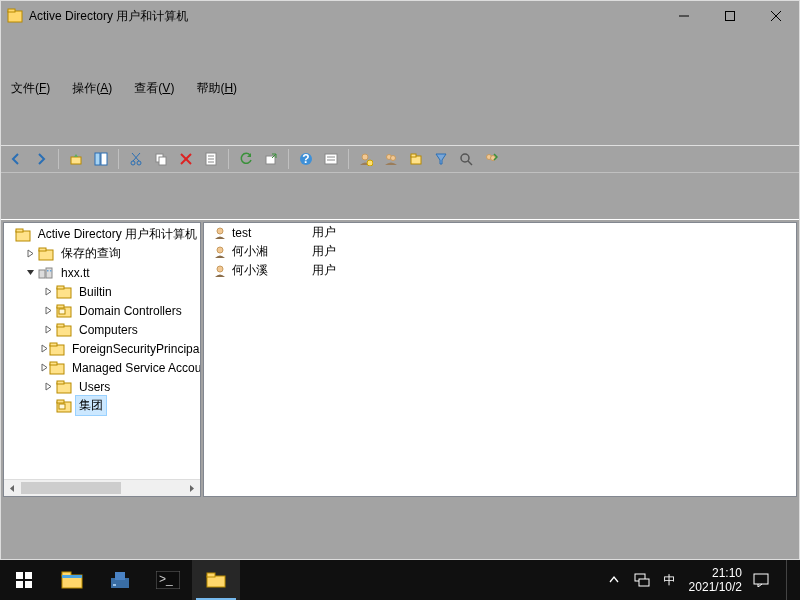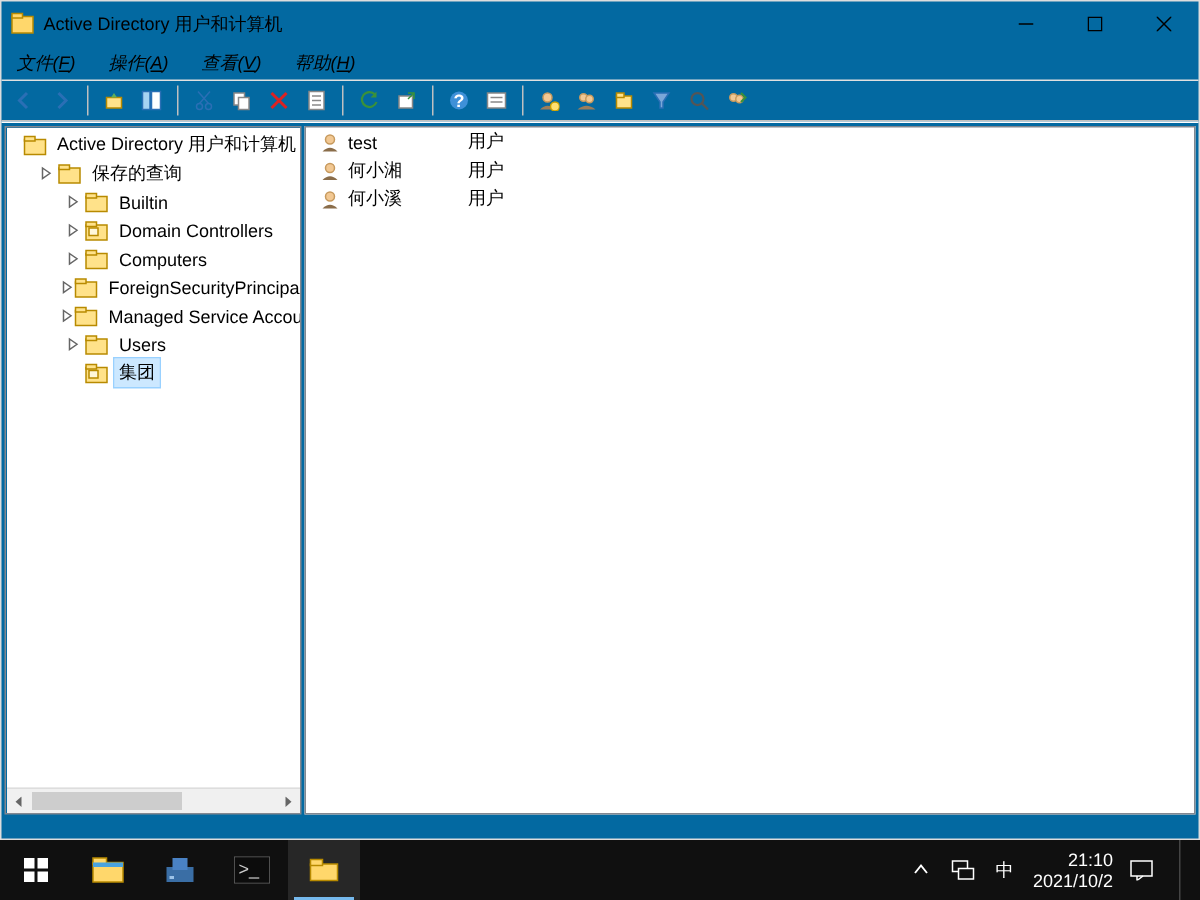--- a/index.html
+++ b/index.html
@@ -1,25 +1,25 @@
 <!DOCTYPE html>
 <html><head>
 <meta charset="utf-8">
 <style>
   * { box-sizing: border-box; margin:0; padding:0; font-family: "Segoe UI", "Microsoft YaHei", sans-serif; font-size:12px; }
   html,body { width:800px; height:600px; background:#fff; overflow:hidden; }
-  .window { width:800px; height:560px; background:#0369a1; display:flex; flex-direction:column; border:1px solid #ddd;}
+  .window { width:800px; height:560px; background:#a3a3a3; display:flex; flex-direction:column; border:1px solid #ddd;gap:46px;}
   
   .titlebar { height:30px; display:flex; align-items:center; padding-left:6px; }
   .titlebar .title-icon { width:16px; height:16px; margin-right:6px; }
   .titlebar .title-text { flex:1; font-size:12px; }
   .titlebar .win-controls { display:flex; }
   .win-controls .ctl { width:46px; height:30px; display:flex; align-items:center; justify-content:center; }
   
-  .menubar { height:22px; display:flex; align-items:center; padding-left:4px; gap:10px;font-style:italic;}
+  .menubar { height:22px; display:flex; align-items:center; padding-left:4px; gap:10px;}
   .menubar .menu-item { padding:2px 6px;}
   .menubar .ukey { text-decoration: underline; }
   
   .toolbar { height:28px; border-top:1px solid #e0e0e0; border-bottom:1px solid #c0c0c0; display:flex; align-items:center; padding:0 4px; gap:3px;}
   .toolbar .sep { width:1px; height:20px; background:#c0c0c0; margin:0 3px; }
   .toolbar .tbtn { width:22px; height:22px; display:flex; align-items:center; justify-content:center; border:1px solid transparent; border-radius:2px;}
   
   .body { flex:1; display:flex; border-top:1px solid #fff; min-height:0; }
   .tree-pane { width:198px; border:1px solid #828790; margin:2px 1px 2px 2px; overflow:auto; position:relative; background:#fff; }
   .list-pane { flex:1; border:1px solid #828790; margin:2px 2px 2px 1px; overflow:auto; background:#fff; }
@@ -242,20 +242,36 @@
               </svg>
             </span>
           <span class="ticon">
               <svg width="16" height="16">
                 <rect x="1" y="4" width="14" height="10" fill="#ffe28a" stroke="#b88a00"></rect>
                 <rect x="1" y="2" width="7" height="3" fill="#ffe28a" stroke="#b88a00"></rect>
               </svg>
             </span>
           <span class="label">保存的查询</span>
         </div>
+        <div class="tree-row indent1">
+          <span class="expander">
+              <svg width="9" height="9">
+                <path d="M1 2 L8 2 L4.5 7 Z" fill="#333"></path>
+              </svg>
+            </span>
+          <span class="ticon">
+              <svg width="16" height="16">
+                <rect x="1" y="5" width="6" height="8" fill="#dcdcdc" stroke="#888"></rect>
+                <rect x="8" y="3" width="6" height="10" fill="#dcdcdc" stroke="#888"></rect>
+                <rect x="9" y="5" width="1.5" height="1.5" fill="#6aa3d8"></rect>
+                <rect x="12" y="5" width="1.5" height="1.5" fill="#6aa3d8"></rect>
+              </svg>
+            </span>
+          <span class="label">hxx.tt</span>
+        </div>
         <div id="tree-children">
             <div class="tree-row indent2">
               <span class="expander">
                 <svg width="9" height="9">
                   <path d="M2 1 L7 4.5 L2 8 Z" fill="none" stroke="#666"></path>
                 </svg>
               </span>
               <span class="ticon">
                 <svg width="16" height="16">
                   <rect x="1" y="4" width="14" height="10" fill="#ffe28a" stroke="#b88a00"></rect>

